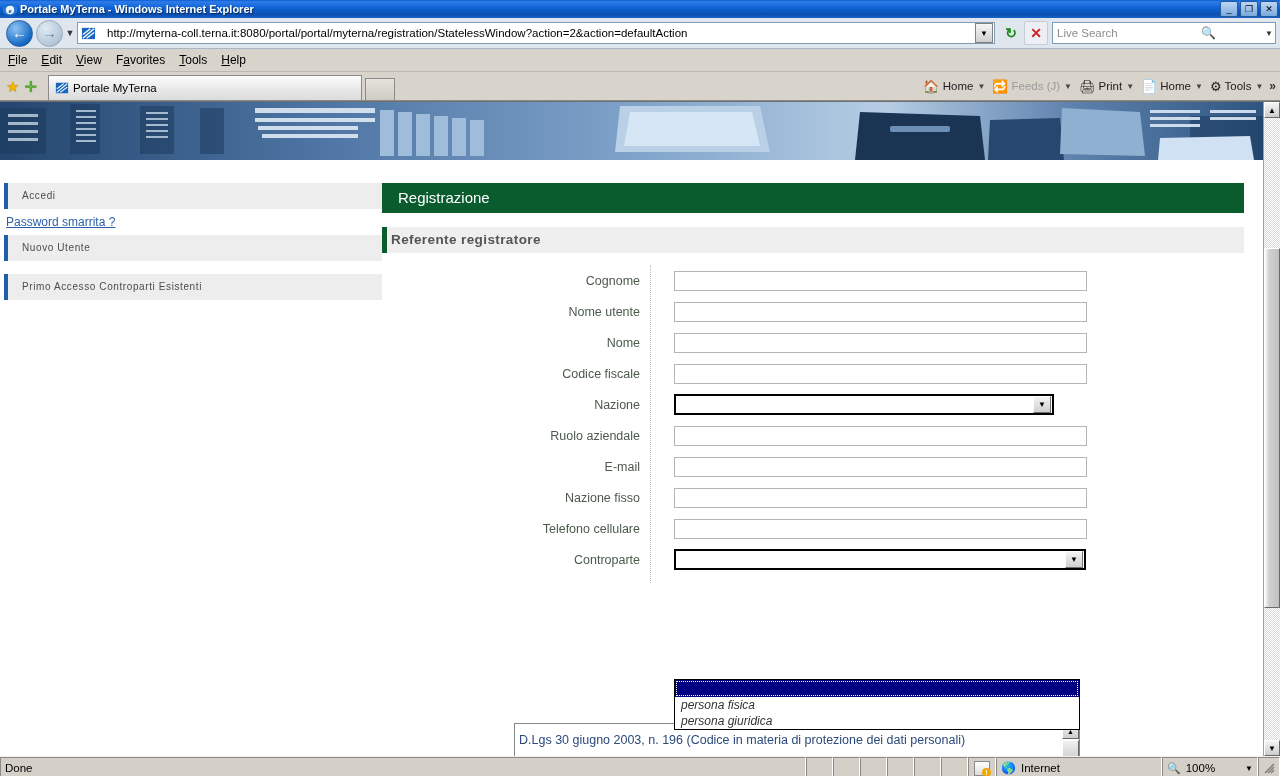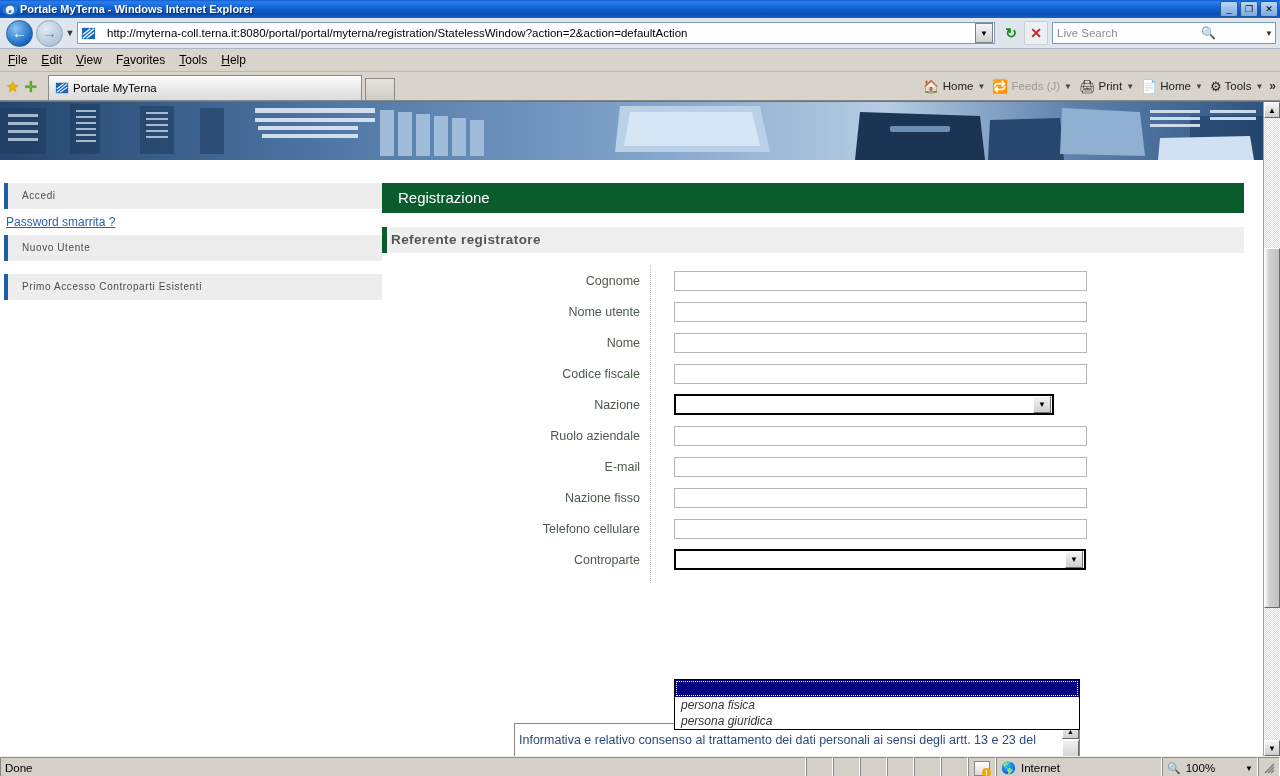--- a/index.html
+++ b/index.html
@@ -532,21 +532,20 @@
               </div>
             </div>
           </div>
 
         </div>
       </div>
     </div>
 
     <div class="privacy-wrap">
       <div class="privacy-box">
-        <p>Informativa e relativo consenso al trattamento dei dati personali ai sensi degli artt. 13 e 23 del</p>
         <p>D.Lgs 30 giugno 2003, n. 196 (Codice in materia di protezione dei dati personali)</p>
 
       </div>
       <div class="privacy-sb">
         <div class="sb-arrow">▲</div>
         <div class="sb-thumb"></div>
 
       </div>
     </div>
 

